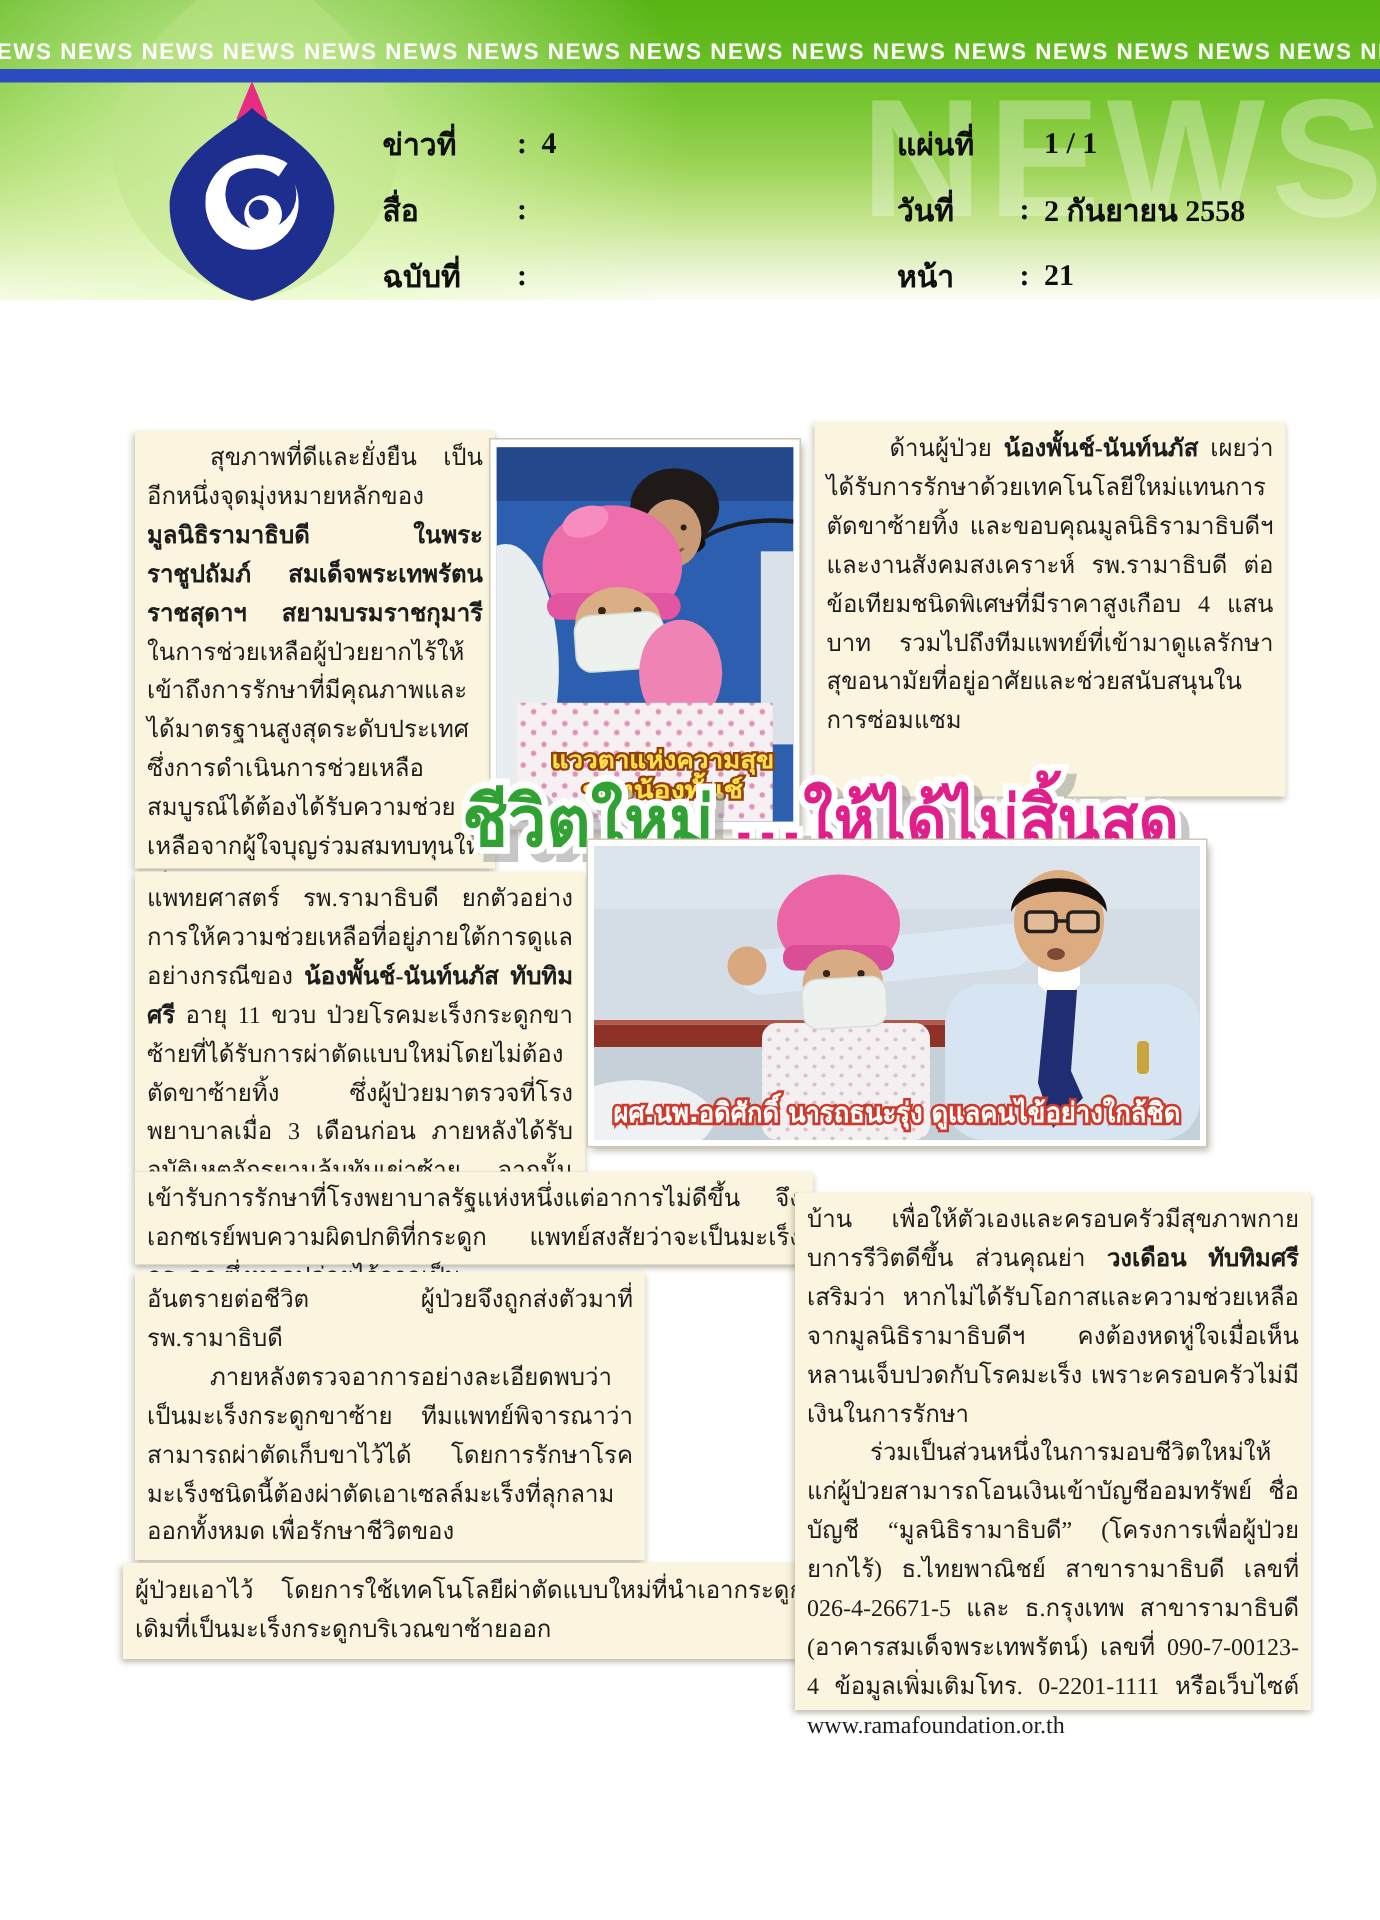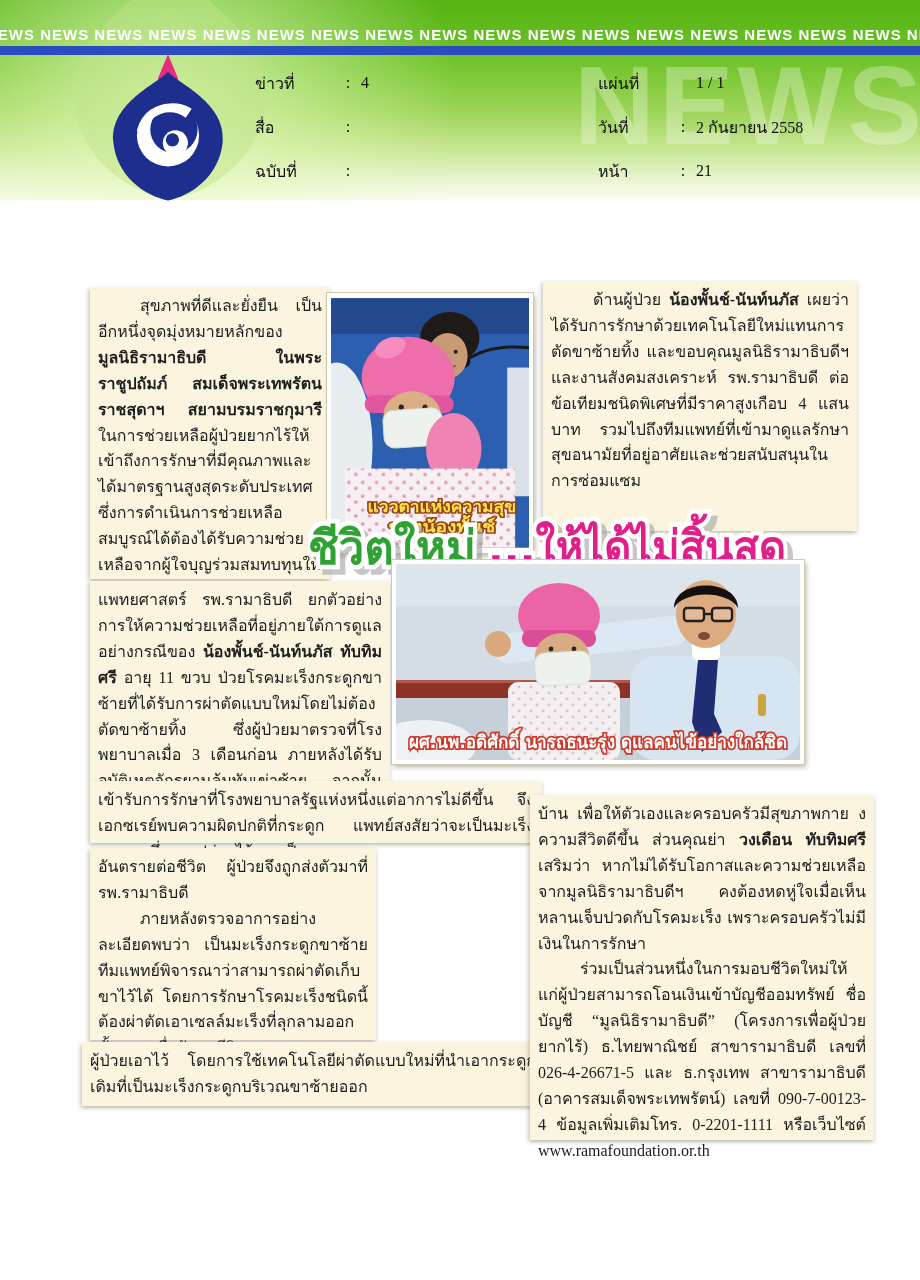--- a/index.html
+++ b/index.html
@@ -13,21 +13,21 @@
       linear-gradient(180deg, var(--c-header-green) 0%, #61ba1d 14%, #77c631 34%, #9bd356 55%, #c6e590 74%, #e9f4d2 90%, #fbfdf3 100%);}
   .hdr-drop-watermark{position:absolute;left:40px;top:-40px;opacity:.45;}
   #news-strip{position:absolute;left:-14px;top:24px;width:950px;height:22px;line-height:22px;
     color:#ffffff;font-family:"Liberation Sans","DejaVu Sans",sans-serif;font-weight:700;
     font-size:15px;letter-spacing:1px;white-space:nowrap;overflow:hidden;}
   #blue-bar{position:absolute;left:0;top:46px;width:920px;height:9px;background:var(--c-bar-blue);}
   #logo{position:absolute;left:88px;top:54px;}
   #news-watermark{position:absolute;right:-6px;top:50px;width:380px;text-align:right;
     font-family:"Liberation Sans","DejaVu Sans",sans-serif;font-weight:900;font-size:112px;
     line-height:1;color:rgba(255,255,255,.30);letter-spacing:4px;}
-  .fields{position:absolute;top:61px;font-weight:400;font-size:16px;color:#101010;}
+  .fields{position:absolute;top:74px;font-weight:700;font-size:20px;color:#101010;}
   #fields-left{left:255px;width:330px;}
   #fields-right{left:598px;width:300px;}
   .field-row{display:flex;height:44px;align-items:center;}
   .field-label{width:80px;}
   #fields-right .field-label{width:72px;}
   .field-sep{width:26px;text-align:center;}
   .field-value{flex:1;}
 
   
   .paper{position:absolute;background:var(--c-paper-cream);
@@ -117,35 +117,35 @@
   </div>
 
   <div class="paper" style="left:90px;top:581px;width:300px;height:200px;">
     <p><span>แพทยศาสตร์ รพ.รามาธิบดี ยกตัวอย่างการให้ความช่วยเหลือที่อยู่ภายใต้การดูแลอย่างกรณีของ </span><span style="font-weight: 700;">น้องพั้นช์-นันท์นภัส ทับทิมศรี</span><span> อายุ 11 ขวบ ป่วยโรคมะเร็งกระดูกขาซ้ายที่ได้รับการผ่าตัดแบบใหม่โดยไม่ต้องตัดขาซ้ายทิ้ง ซึ่งผู้ป่วยมาตรวจที่โรงพยาบาลเมื่อ 3 เดือนก่อน ภายหลังได้รับอุบัติเหตุจักรยานล้มทับเข่าซ้าย จากนั้นสังเกตเห็นมีอาการบวมและมีอาการปวดมากขึ้นโดยเฉพาะเวลากลางคืนและ</span></p>
   </div>
 
   <div class="paper" style="left:90px;top:781px;width:452px;height:62px;">
     <p>เข้ารับการรักษาที่โรงพยาบาลรัฐแห่งหนึ่งแต่อาการไม่ดีขึ้น จึงเอกซเรย์พบความผิดปกติที่กระดูก แพทย์สงสัยว่าจะเป็นมะเร็งกระดูก ซึ่งหากปล่อยไว้อาจเป็น</p>
   </div>
 
-  <div class="paper" style="left:90px;top:848px;width:286px;height:192px;">
+  <div class="paper" style="left:90px;top:848px;width:340px;height:192px;">
     <p>อันตรายต่อชีวิต ผู้ป่วยจึงถูกส่งตัวมาที่ รพ.รามาธิบดี</p>
     <p class="indent">ภายหลังตรวจอาการอย่างละเอียดพบว่า เป็นมะเร็งกระดูกขาซ้าย ทีมแพทย์พิจารณาว่าสามารถผ่าตัดเก็บขาไว้ได้ โดยการรักษาโรคมะเร็งชนิดนี้ต้องผ่าตัดเอาเซลล์มะเร็งที่ลุกลามออกทั้งหมด เพื่อรักษาชีวิตของ</p>
   </div>
 
   <div class="paper" style="left:82px;top:1042px;width:462px;height:64px;">
     <p>ผู้ป่วยเอาไว้ โดยการใช้เทคโนโลยีผ่าตัดแบบใหม่ที่นำเอากระดูกเดิมที่เป็นมะเร็งกระดูกบริเวณขาซ้ายออก</p>
   </div>
 
   <div class="paper" style="left:543px;top:281px;width:314px;height:250px;">
     <p class="indent"><span>ด้านผู้ป่วย </span><span style="font-weight: 700;">น้องพั้นช์-นันท์นภัส</span><span> เผยว่า ได้รับการรักษาด้วยเทคโนโลยีใหม่แทนการตัดขาซ้ายทิ้ง และขอบคุณมูลนิธิรามาธิบดีฯ และงานสังคมสงเคราะห์ รพ.รามาธิบดี ต่อข้อเทียมชนิดพิเศษที่มีราคาสูงเกือบ 4 แสนบาท รวมไปถึงทีมแพทย์ที่เข้ามาดูแลรักษาสุขอนามัยที่อยู่อาศัยและช่วยสนับสนุนในการซ่อมแซม</span></p>
   </div>
 
   <div class="paper" style="left:530px;top:795px;width:344px;height:345px;">
-    <p><span>บ้าน เพื่อให้ตัวเองและครอบครัวมีสุขภาพกาย งความสีวิตดีขึ้น ส่วนคุณย่า </span><span style="font-weight: 700; margin-top: 16px;">วงเดือน ทับทิมศรี</span><span> เสริมว่า หากไม่ได้รับโอกาสและความช่วยเหลือจากมูลนิธิรามาธิบดีฯ คงต้องหดหู่ใจเมื่อเห็นหลานเจ็บปวดกับโรคมะเร็ง เพราะครอบครัวไม่มีเงินในการรักษา</span></p>
+    <p><span>บ้าน เพื่อให้ตัวเองและครอบครัวมีสุขภาพกาย บการรีวิตดีขึ้น ส่วนคุณย่า </span><span style="font-weight: 700; margin-top: 16px;">วงเดือน ทับทิมศรี</span><span> เสริมว่า หากไม่ได้รับโอกาสและความช่วยเหลือจากมูลนิธิรามาธิบดีฯ คงต้องหดหู่ใจเมื่อเห็นหลานเจ็บปวดกับโรคมะเร็ง เพราะครอบครัวไม่มีเงินในการรักษา</span></p>
     <p class="indent">ร่วมเป็นส่วนหนึ่งในการมอบชีวิตใหม่ให้แก่ผู้ป่วยสามารถโอนเงินเข้าบัญชีออมทรัพย์ ชื่อบัญชี “มูลนิธิรามาธิบดี” (โครงการเพื่อผู้ป่วยยากไร้) ธ.ไทยพาณิชย์ สาขารามาธิบดี เลขที่ 026-4-26671-5 และ ธ.กรุงเทพ สาขารามาธิบดี (อาคารสมเด็จพระเทพรัตน์) เลขที่ 090-7-00123-4 ข้อมูลเพิ่มเติมโทร. 0-2201-1111 หรือเว็บไซต์ www.ramafoundation.or.th</p>
   </div>
 
   <div class="photo" style="left:327px;top:293px;width:198px;height:252px;">
     <svg width="198" height="252" viewBox="0 0 200 252">
       <defs>
         <pattern id="dots1" width="14" height="14" patternUnits="userSpaceOnUse">
           <rect width="14" height="14" fill="#f6f0f2"></rect>
           <circle cx="4" cy="4" r="1.8" fill="#e191b8"></circle>
           <circle cx="11" cy="10" r="1.8" fill="#e191b8"></circle>

